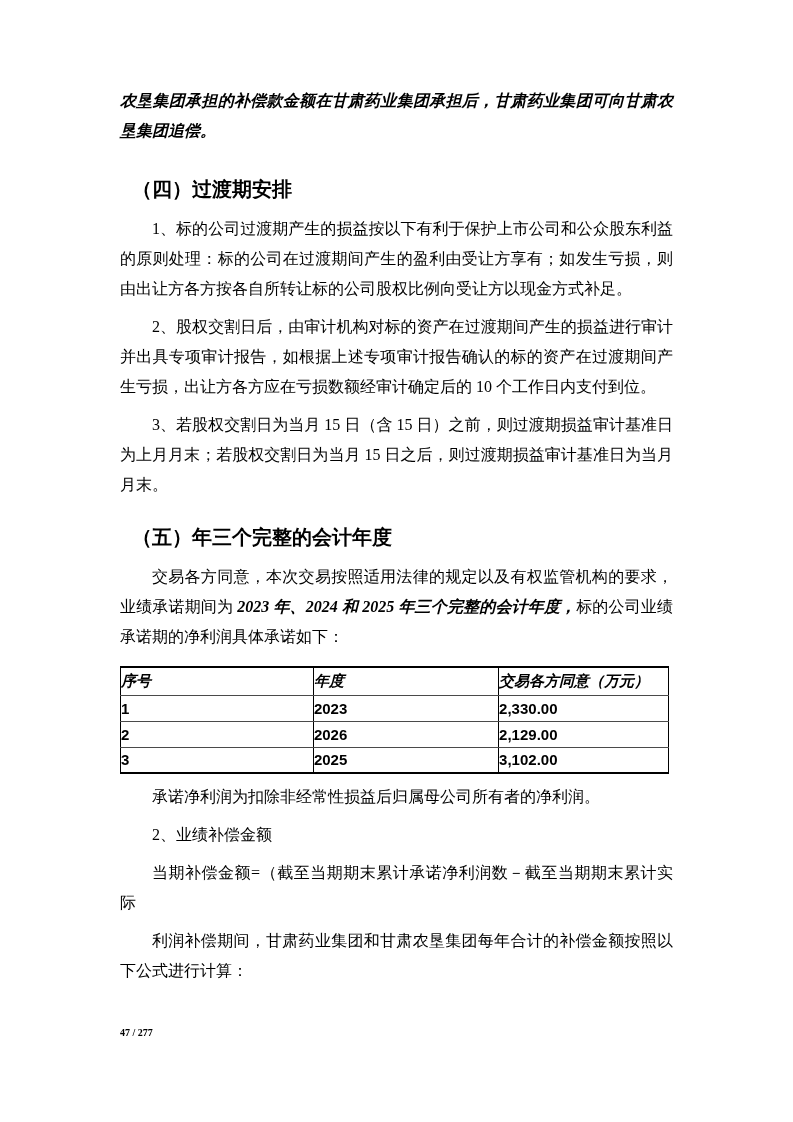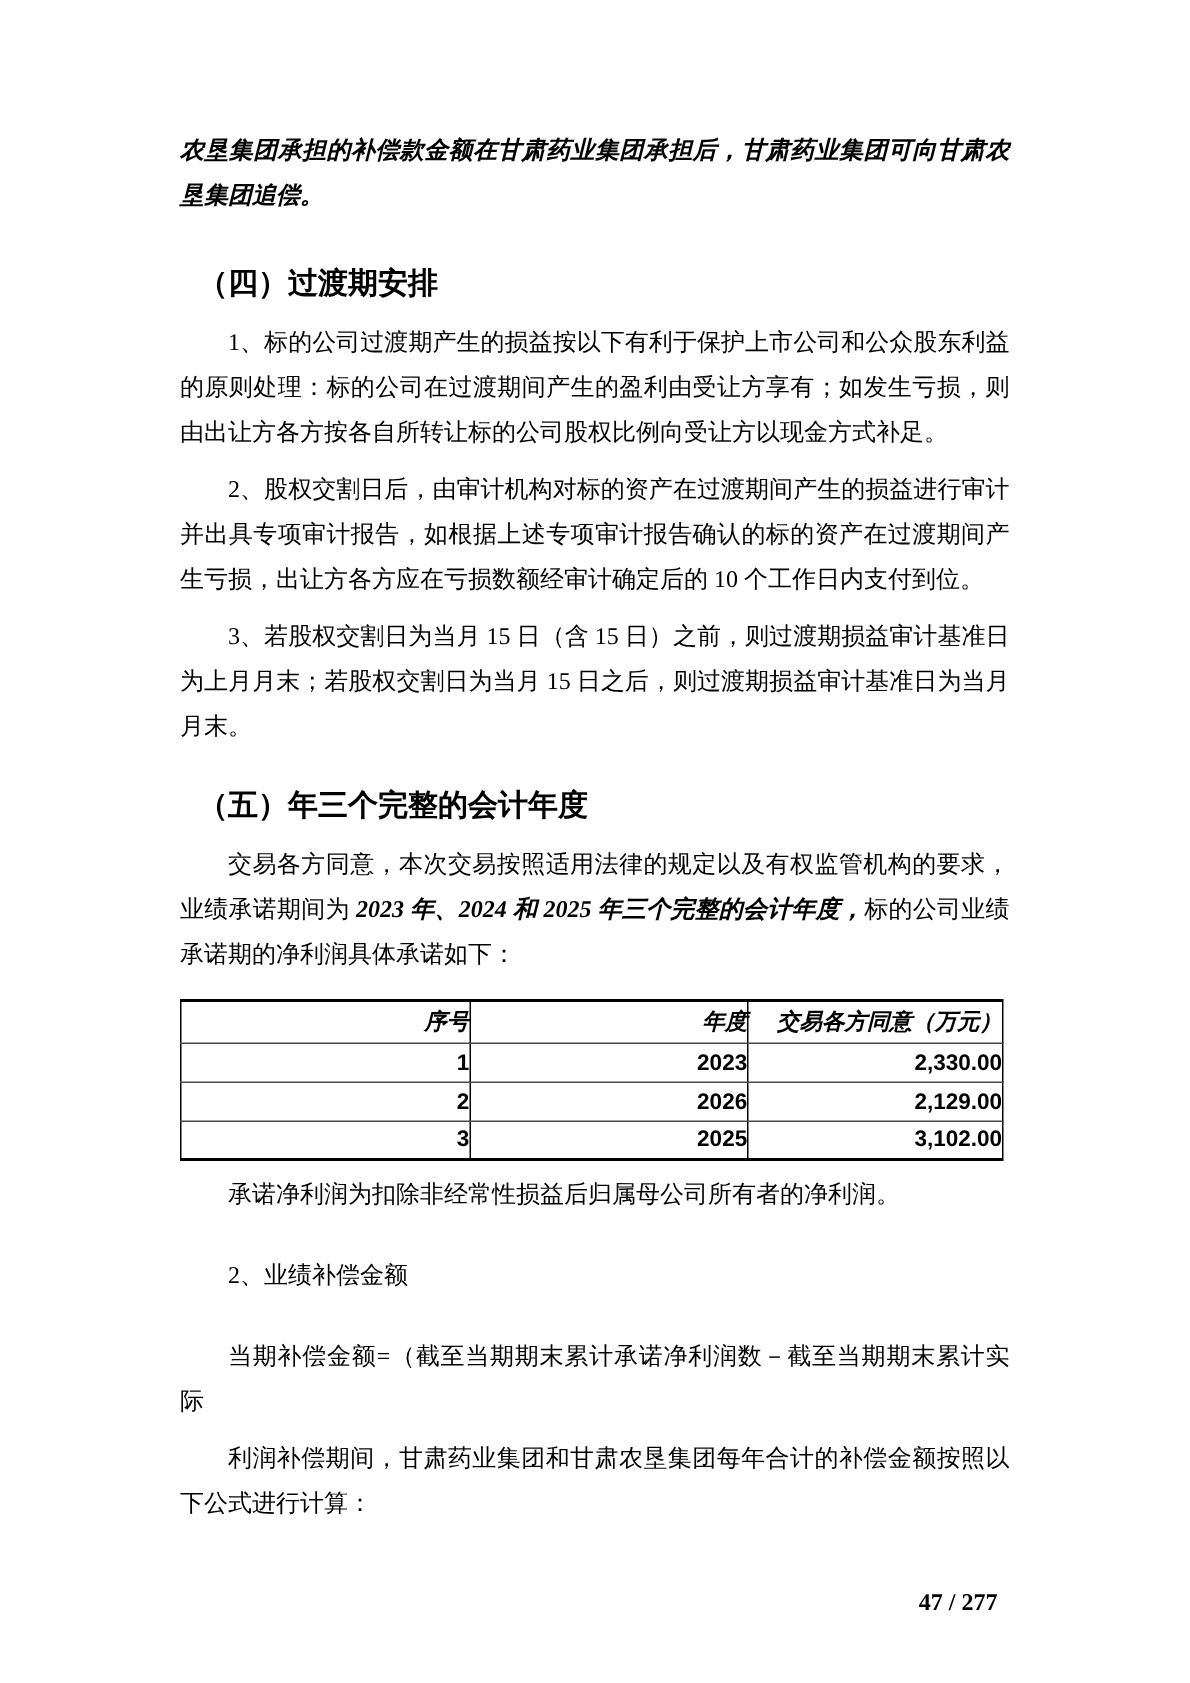--- a/index.html
+++ b/index.html
@@ -38,34 +38,34 @@
   .heading {
     font-family: "Liberation Sans", "DejaVu Sans", sans-serif;
     font-weight: bold;
     font-size: 20px;
     line-height: 26px;
     margin: 12px;
   }
   .h4 { margin-top: 30px; }
   .h5 { margin-top: 24px; }
   .mt-p  { margin-top: 8px; }
-  .mt-s  { margin-top: 24px; }
+  .mt-s  { margin-top: 8px; }
   .commit-table {
     width: 549px;
     margin-top: 14px;
     border-collapse: collapse;
     border-top: 2.5px solid #000;
     border-bottom: 2.5px solid #000;
   }
   .commit-table td, .commit-table th {
     border-left: 1px solid #000;
     border-right: 1px solid #000;
     border-top: 1.5px solid #4a4a4a;
     border-bottom: 1.5px solid #4a4a4a;
-    text-align: right;
+    text-align: left;
     vertical-align: middle;
     padding: 0;
   }
   .commit-table tr { height: 26px; }
   .commit-table tr.head-row { height: 28px; }
   .commit-table th {
     font-family: "Liberation Serif", "DejaVu Serif", serif;
     font-weight: bold;
     font-style: italic;
     font-size: 15px;
@@ -73,26 +73,26 @@
   .commit-table td {
     font-family: "Liberation Sans", "DejaVu Sans", sans-serif;
     font-weight: bold;
     font-size: 15px;
   }
   .col-no  { width: 35.2%; }
   .col-yr  { width: 33.8%; }
   .col-val { width: 31%; }
   .page-number {
     position: absolute;
-    top: 1060px;
+    top: 1024px;
     left: 120px;
     width: 545px;
-    text-align: right;
+    text-align: left;
     font-weight: bold;
-    font-size: 16px;
+    font-size: 10px;
     line-height: 18px;
   }
 </style>
 </head>
 <body>
 
 <div class="page">
   <div class="content">
 
     <p class="body-p kaiti-bold">农垦集团承担的补偿款金额在甘肃药业集团承担后，甘肃药业集团可向甘肃农垦集团追偿。</p>

